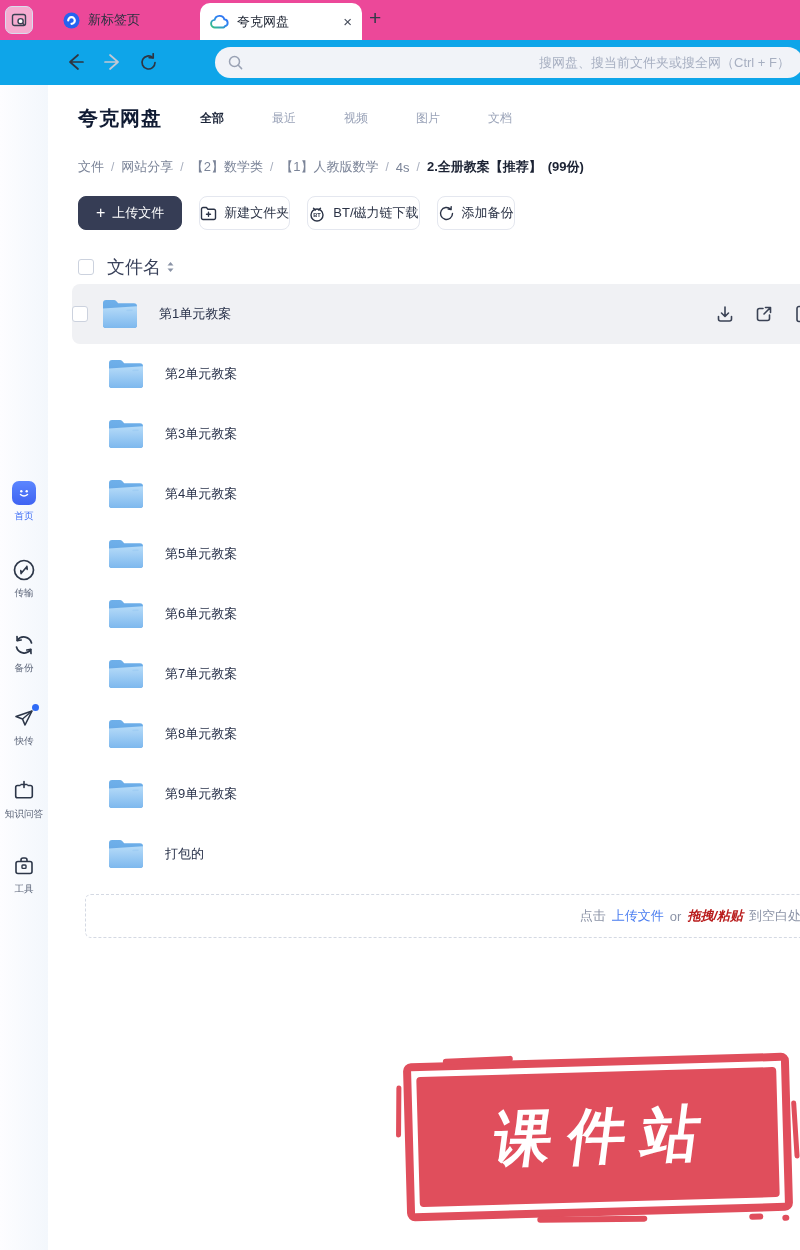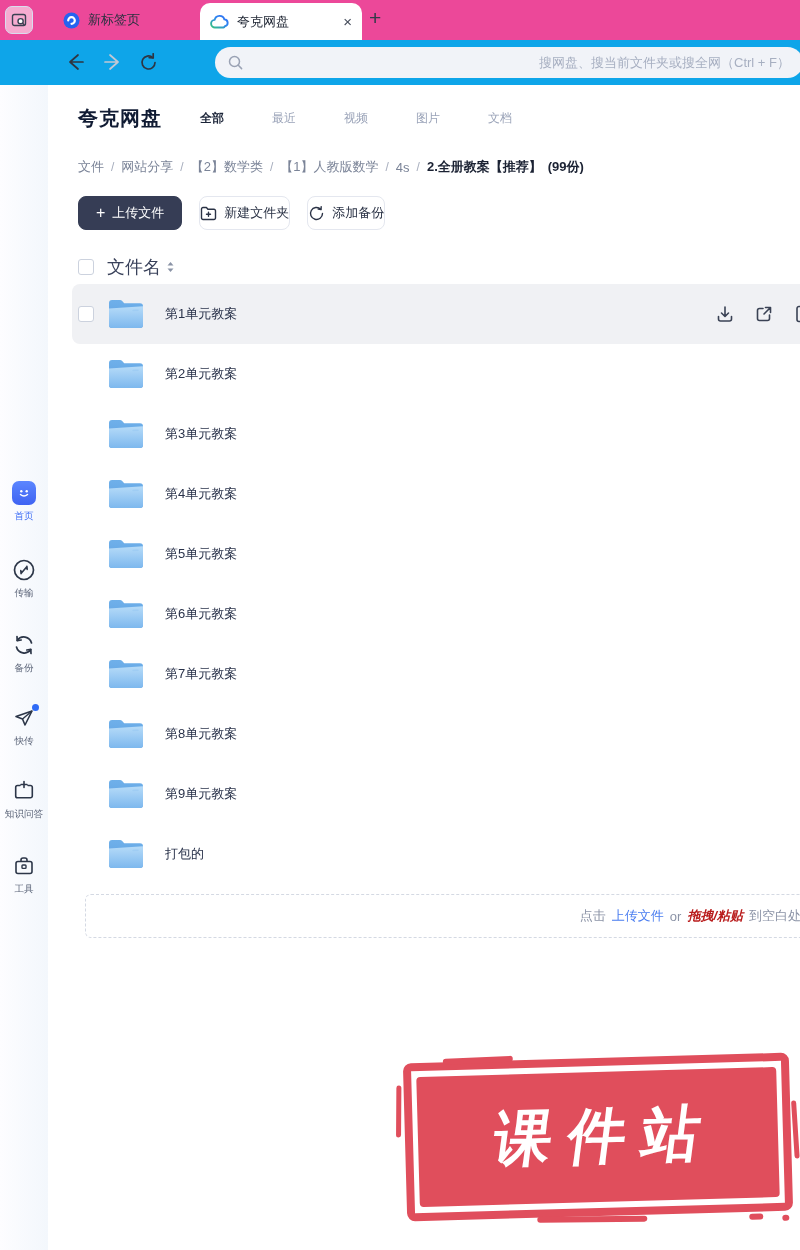--- a/index.html
+++ b/index.html
@@ -57,21 +57,21 @@
   .btn.dark { background:#363d55; border-color:#363d55; color:#fff; padding:0 17px; }
   .btn.dark .bplus { font-size:16px; line-height:1; margin-top:-1px; }
 
   .list-head { margin-top:24px; height:26px; display:flex; align-items:center; }
   .cb { width:16px; height:16px; border:1.5px solid #ccd2de; border-radius:3px; background:#fff; flex:none; }
   .lh-label { margin-left:13px; font-size:18px; color:#39415a; }
   .sortico { margin-left:5px; }
 
   .rows { margin-top:4px; }
   .row { height:60px; display:flex; align-items:center; position:relative; }
-  .row.sel { background:#f0f1f4; border-radius:8px 0 0 8px; margin-left:-6px; padding-left:6px; margin-right:0; }
+  .row.sel { background:#f0f1f4; border-radius:8px 0 0 8px; margin-left:-6px; margin-right:0; }
   .row .fold { width:38px; height:32px; flex:none; }
   .row .fname { margin-left:20px; font-size:13px; color:#29324a; cursor:default; }
   .row .cb { margin-right:13px; }
   .row.plain .fold { margin-left:29px; }
   .acts { position:absolute; right:-13px; top:50%; transform:translateY(-50%); display:flex; gap:19px; align-items:center; }
   .aico { width:20px; height:20px; cursor:default; }
 
   .dropzone { position:relative; margin-left:7px; margin-right:-20px; margin-top:10px; height:44px;
     border:1px dashed #d4d9e3; border-radius:6px; display:flex; align-items:center; justify-content:flex-end;
     padding-right:5px; font-size:13px; color:#8b93a6; gap:6px; white-space:nowrap; }
@@ -248,20 +248,28 @@
         <div class="btn dark">
           <span class="bplus">+</span>
           <span>上传文件</span>
         </div>
         <div class="btn">
           <svg width="17" height="15" viewBox="0 0 17 15">
             <path d="M1.5 3 a1.5 1.5 0 0 1 1.5 -1.5 h3.4 l1.5 1.8 H14 a1.5 1.5 0 0 1 1.5 1.5 V12 a1.5 1.5 0 0 1 -1.5 1.5 H3 A1.5 1.5 0 0 1 1.5 12 Z" fill="none" stroke="#2a3245" stroke-width="1.4" stroke-linejoin="round"></path>
             <path d="M8.5 6.2 v4 M6.5 8.2 h4" stroke="#2a3245" stroke-width="1.4" stroke-linecap="round"></path>
           </svg>
           <span>新建文件夹</span>
+        </div>
+        <div class="btn">
+          <svg width="18" height="17" viewBox="0 0 18 17">
+            <circle cx="9" cy="10" r="6" fill="none" stroke="#2a3245" stroke-width="1.4"></circle>
+            <path d="M5.5 3.2 L7.3 5 M12.5 3.2 L10.7 5" stroke="#2a3245" stroke-width="1.4" stroke-linecap="round"></path>
+            <text x="9" y="12.4" font-size="5.6" font-weight="700" text-anchor="middle" fill="#2a3245">BT</text>
+          </svg>
+          <span>BT/磁力链下载</span>
         </div>
         <div class="btn">
           <svg width="17" height="17" viewBox="0 0 17 17">
             <path d="M14.5 8.5 a6 6 0 1 1 -1.8 -4.3" fill="none" stroke="#2a3245" stroke-width="1.4" stroke-linecap="round"></path>
             <path d="M13.2 1.6 L13 4.6 L10.2 4.1" fill="none" stroke="#2a3245" stroke-width="1.4" stroke-linecap="round" stroke-linejoin="round"></path>
           </svg>
           <span>添加备份</span>
         </div>
       </div>
 

